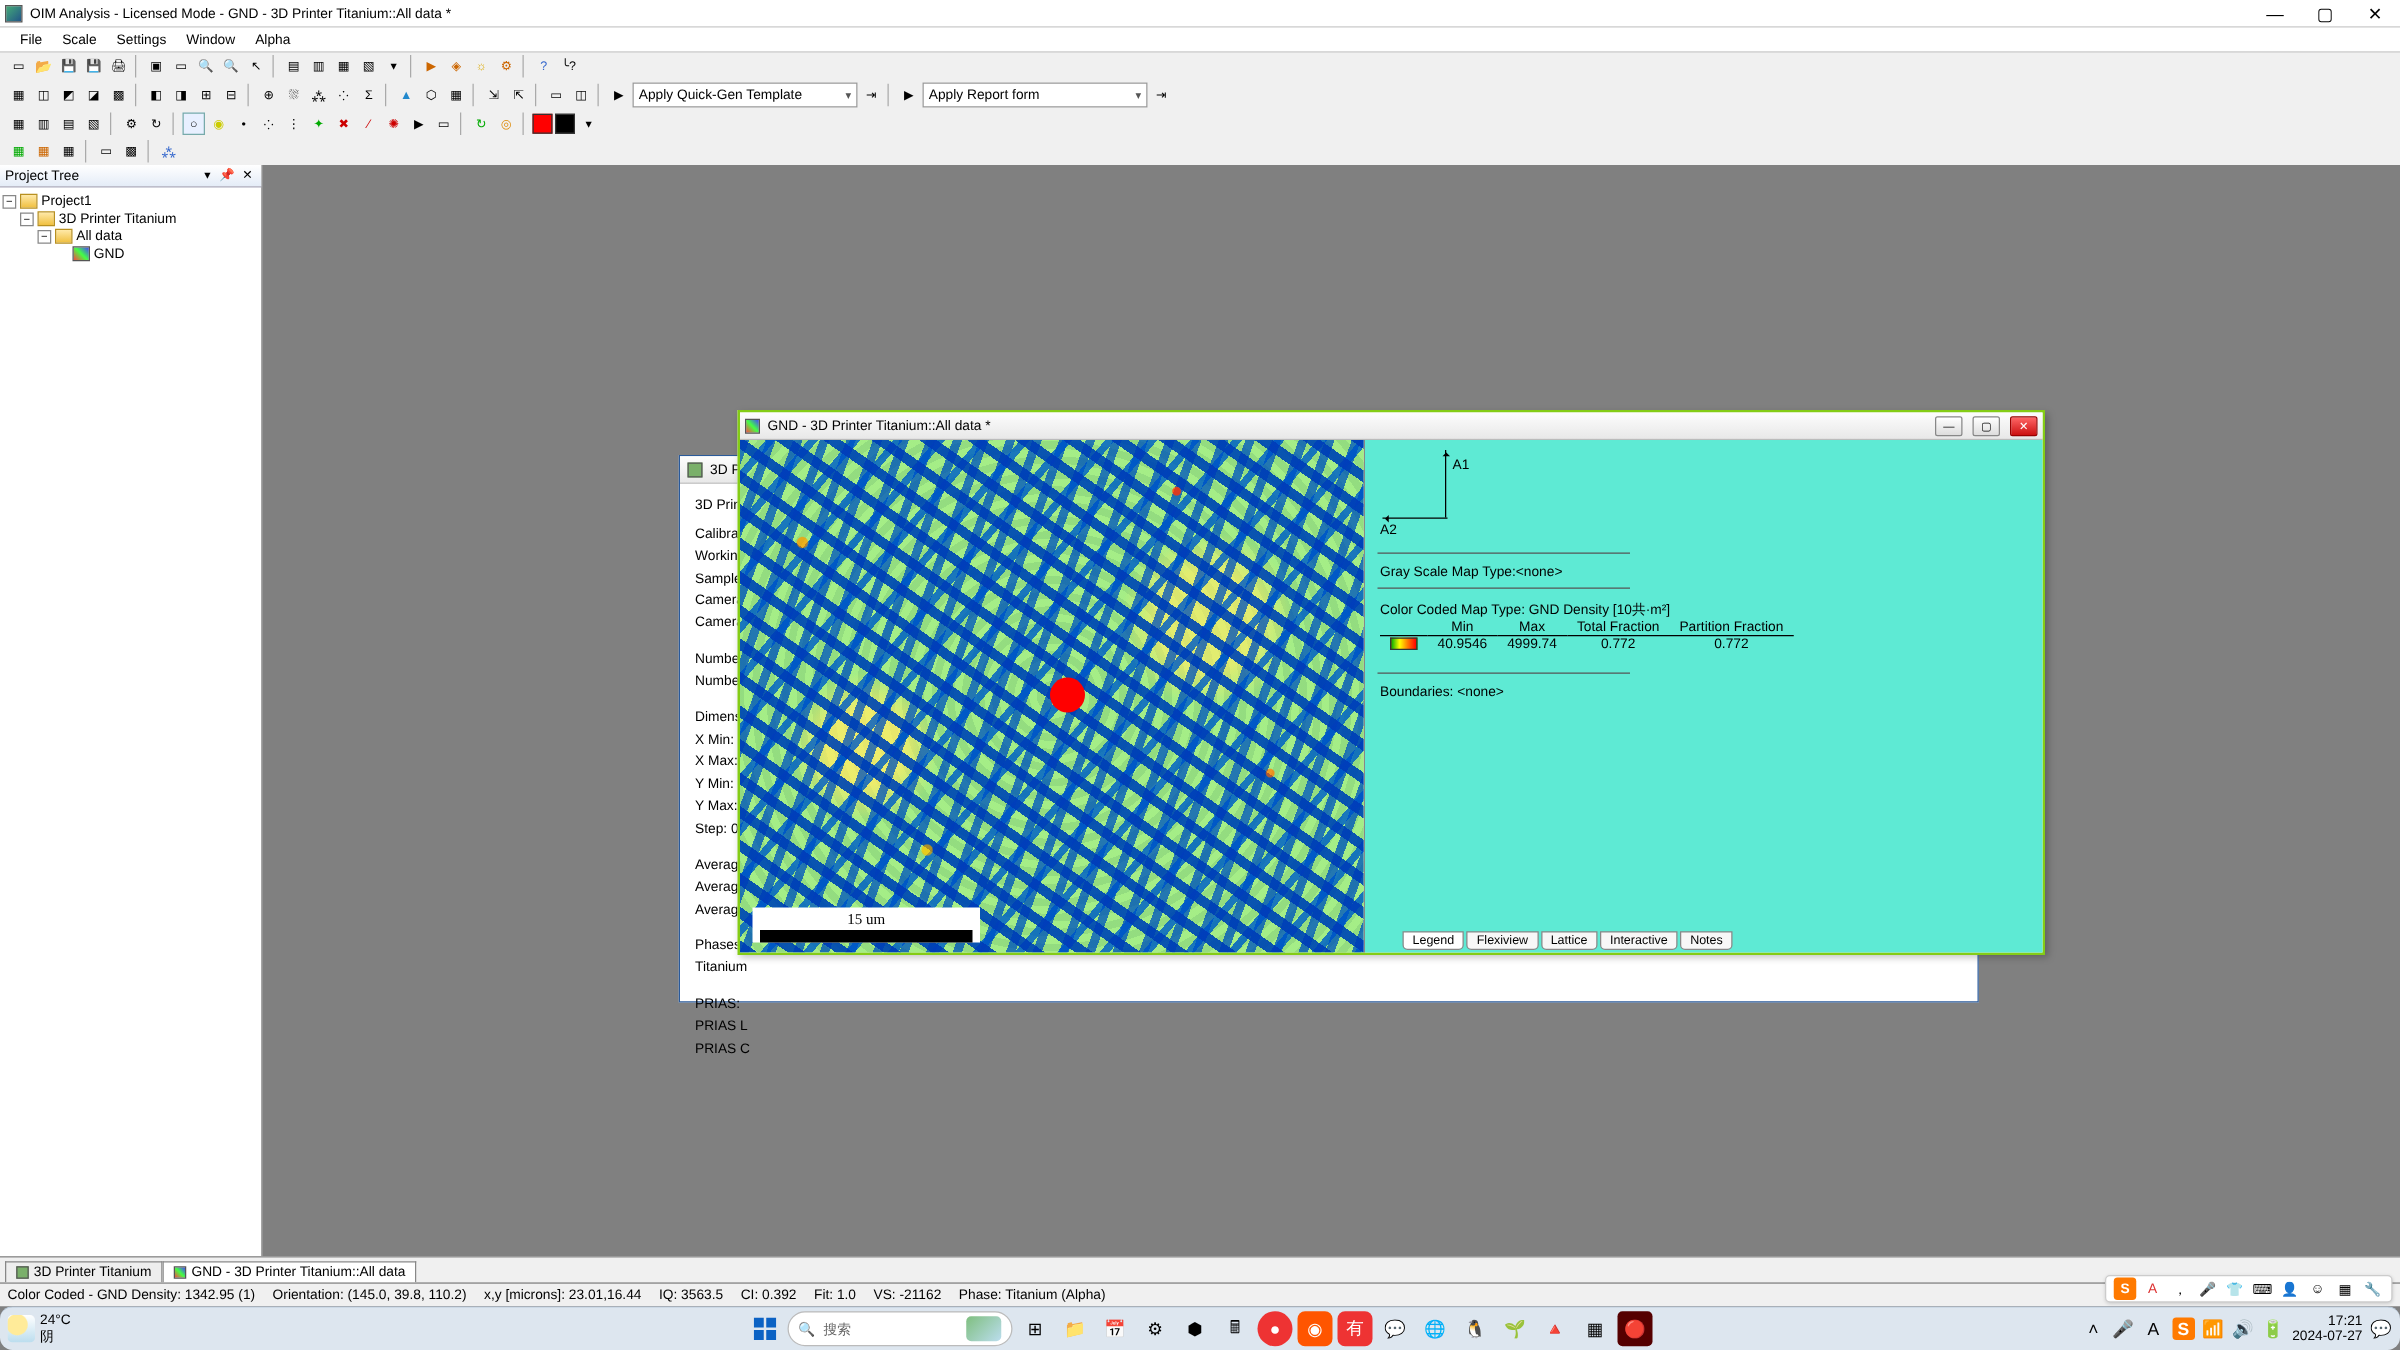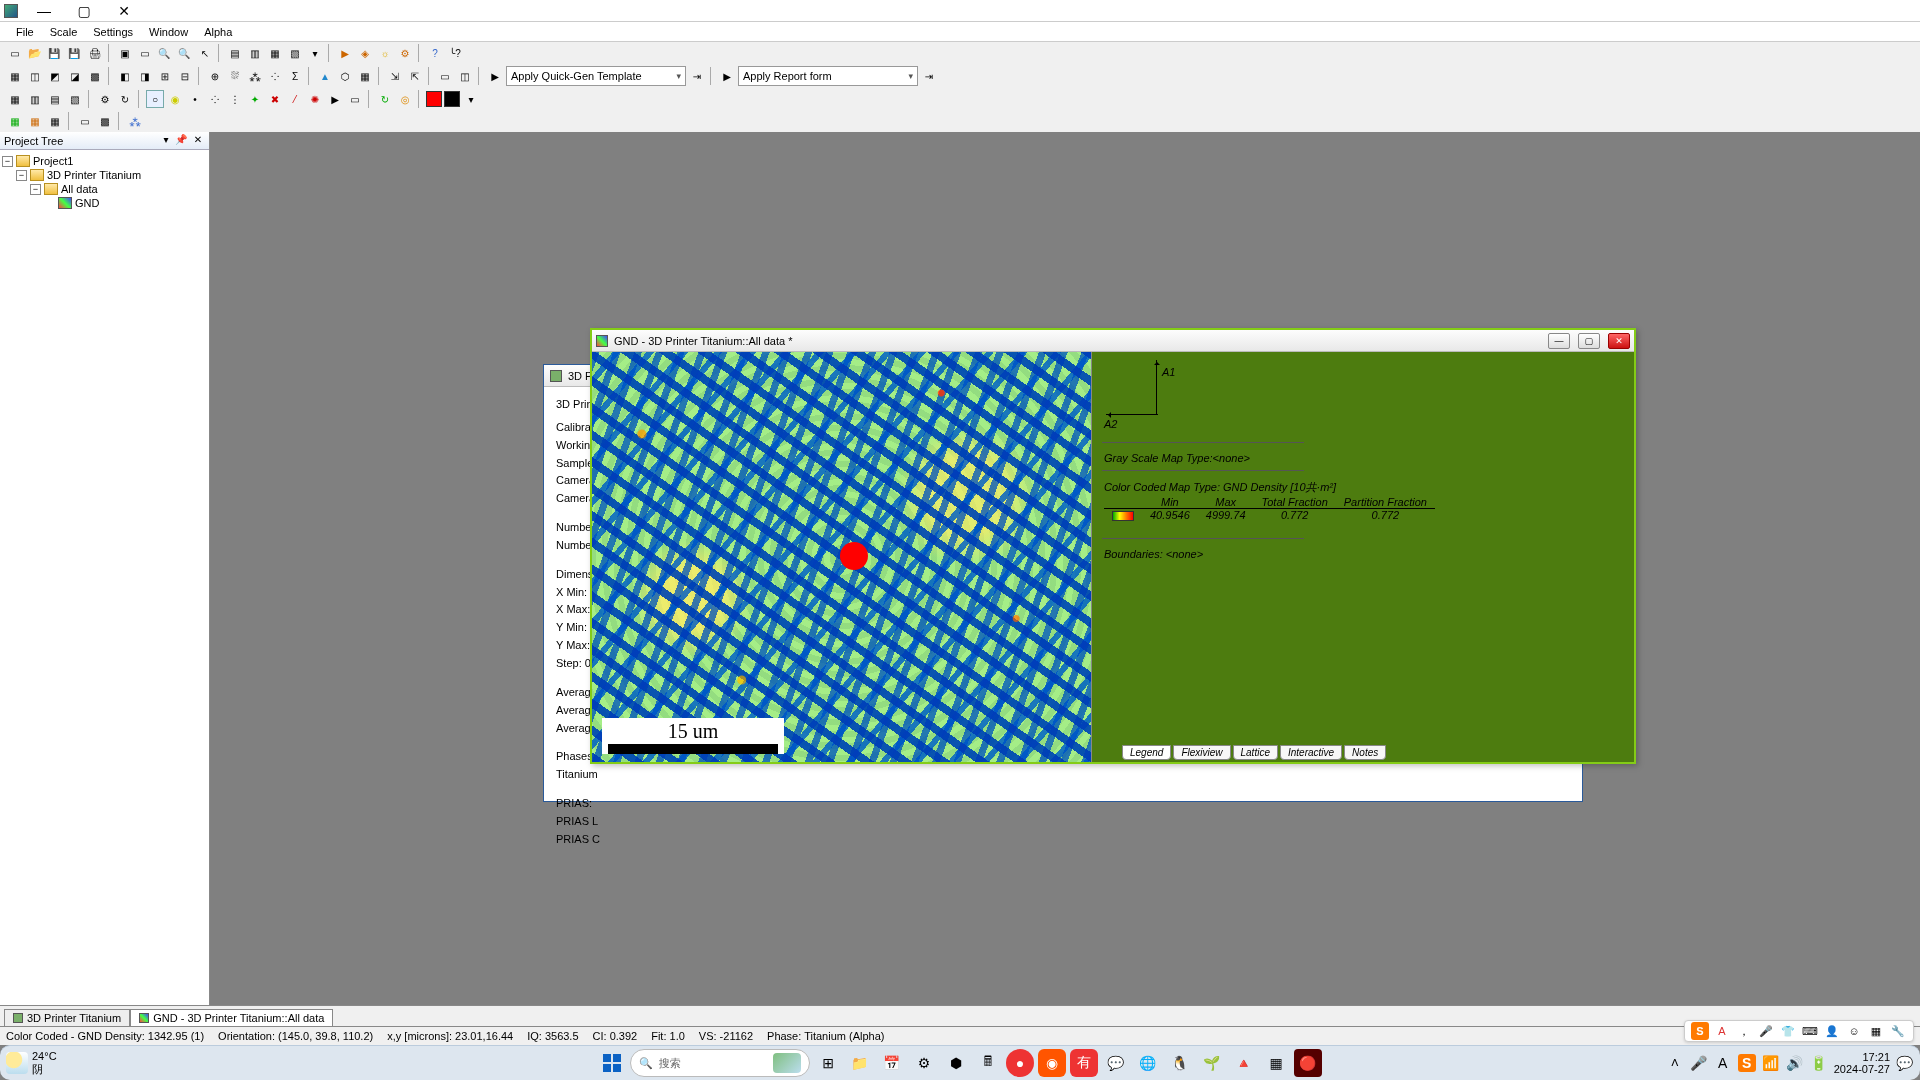--- a/index.html
+++ b/index.html
@@ -80,25 +80,25 @@
     radial-gradient(circle at 20% 60%, rgba(255,230,120,.7) 0 30px, transparent 60px),
     radial-gradient(circle at 75% 35%, rgba(255,230,120,.6) 0 40px, transparent 70px),
     linear-gradient(0deg, rgba(255,255,230,.5), rgba(255,255,230,.5)),
     repeating-radial-gradient(circle at 50% 50%, rgba(80,200,60,.8) 0 6px, rgba(40,160,40,.8) 6px 12px),
     #6ccf4a;
   filter: saturate(1.2) contrast(1.05);
 }
 .cursor-dot { position: absolute; left: 248px; top: 190px; width: 28px; height: 28px; background: #ff0000; border-radius: 50%; }
 
 .scalebar { position: absolute; left: 10px; bottom: 8px; background: #fff; padding: 2px 6px 0 6px; display: flex; flex-direction: column; align-items: center; }
-.scalebar .lbl { font-family: "Times New Roman", serif; font-size: 20px; }
+.scalebar .lbl { font-family: "Times New Roman", serif; font-size: 12px; }
 .scalebar .bar { width: 170px; height: 10px; background: #000; margin-top: 1px; }
 
 
-.legendpanel { flex: 1; position: relative; background: #4d7c0f; font-family: "Times New Roman", serif; font-size: 12px; font-style: italic; }
+.legendpanel { flex: 1; position: relative; background: #5eead4; font-family: "Times New Roman", serif; font-size: 12px; }
 .axisbox { position: absolute; left: 14px; top: 8px; }
 .axisbox .axis { position: relative; width: 56px; height: 56px; }
 .axisbox .axis .v { position: absolute; left: 50px; top: 0; width: 0; height: 54px; border-left: 1px solid #000; }
 .axisbox .axis .v::before { content: ""; position: absolute; left: -3px; top: -1px; border: 3px solid transparent; border-bottom-color: #000; }
 .axisbox .axis .h { position: absolute; left: 0; top: 54px; width: 52px; height: 0; border-top: 1px solid #000; }
 .axisbox .axis .h::before { content: ""; position: absolute; left: -1px; top: -3px; border: 3px solid transparent; border-right-color: #000; }
 .axisbox .a1 { position: absolute; left: 56px; top: 6px; }
 .axisbox .a2 { position: absolute; left: -2px; top: 58px; }
 
 .leg-sep { position: absolute; left: 10px; top: 90px; right: 330px; border-top: 1px solid #555; }
@@ -154,20 +154,21 @@
 .c-zoom::before { content: "🔍"; font-size: 10px; }
 .c-ptr::before { content: "↖"; }
 </style>
 </head>
 <body>
 
 <div class="app">
 
   <div class="titlebar">
     <span class="icon"></span>
+    <span class="title">OIM Analysis - Licensed Mode - GND - 3D Printer Titanium::All data *</span>
     <div class="winbtns">
       <div class="winbtn">—</div>
       <div class="winbtn">▢</div>
       <div class="winbtn">✕</div>
     </div>
   </div>
 
   <div class="menubar">
     <span class="item">File</span>
     <span class="item">Scale</span>

